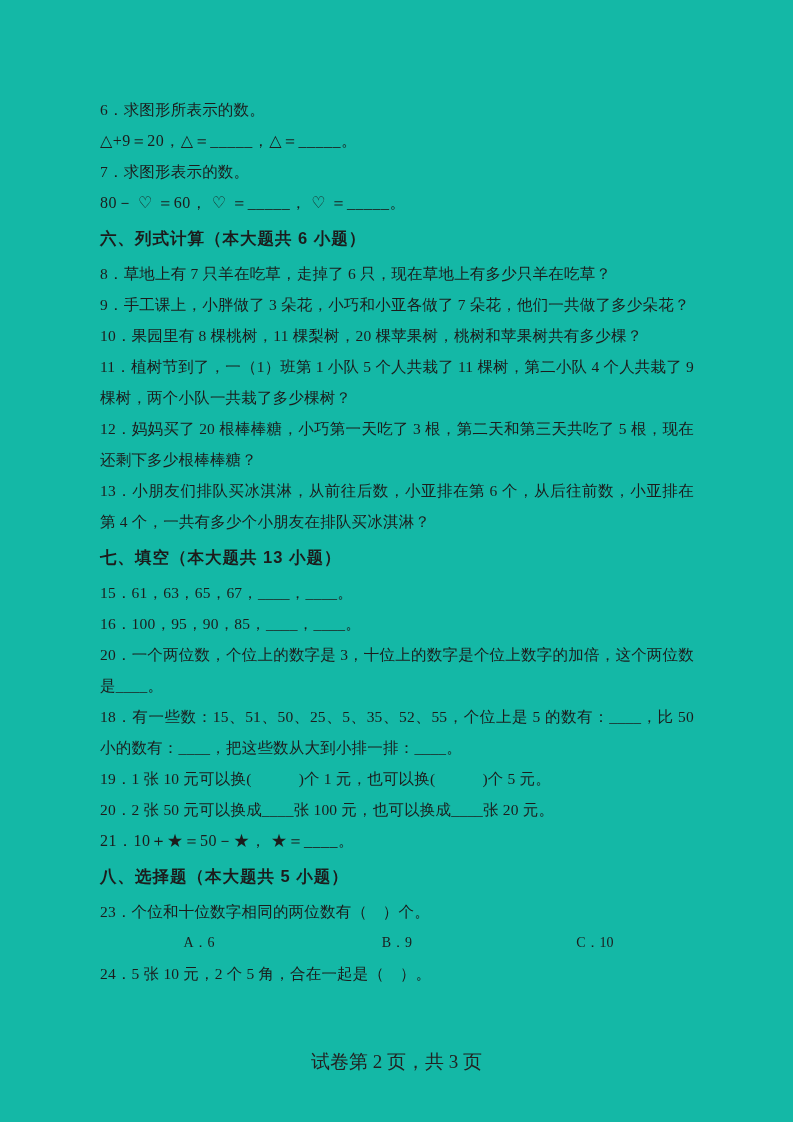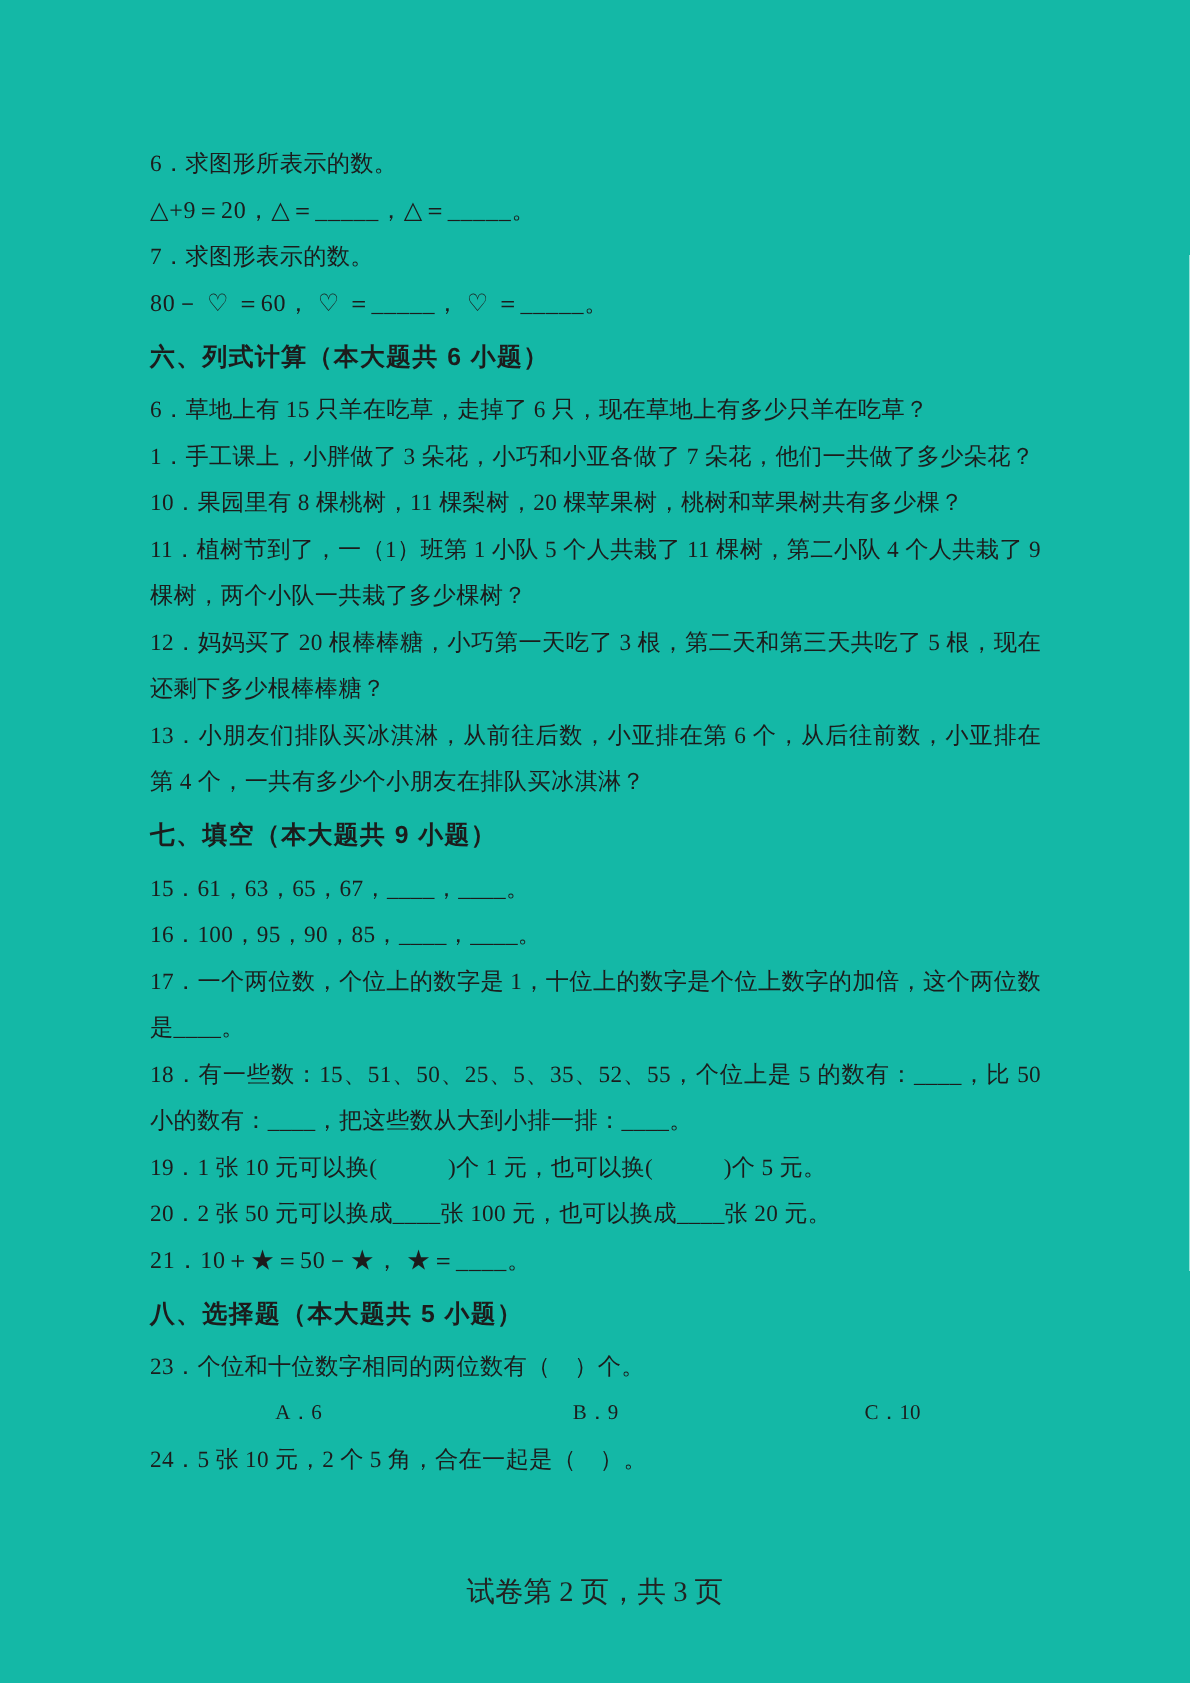--- a/index.html
+++ b/index.html
@@ -73,32 +73,32 @@
   <div class="content">
 
     <p class="line">6．求图形所表示的数。</p>
     <p class="line eq">△+9＝20，△＝_____，△＝_____。</p>
 
     <p class="line">7．求图形表示的数。</p>
     <p class="line eq">80－ ♡ ＝60， ♡ ＝_____， ♡ ＝_____。</p>
 
     <p class="section-title">六、列式计算（本大题共 6 小题）</p>
 
-    <p class="line">6．草地上有 15 只羊在吃草，走掉了 6 只，现在草地上有多少只羊在吃草？</p>
-    <p class="line">1．手工课上，小胖做了 3 朵花，小巧和小亚各做了 7 朵花，他们一共做了多少朵花？</p>
+    <p class="line">8．草地上有 7 只羊在吃草，走掉了 6 只，现在草地上有多少只羊在吃草？</p>
+    <p class="line">9．手工课上，小胖做了 3 朵花，小巧和小亚各做了 7 朵花，他们一共做了多少朵花？</p>
     <p class="line">10．果园里有 8 棵桃树，11 棵梨树，20 棵苹果树，桃树和苹果树共有多少棵？</p>
     <p class="line">11．植树节到了，一（1）班第 1 小队 5 个人共栽了 11 棵树，第二小队 4 个人共栽了 9 棵树，两个小队一共栽了多少棵树？</p>
     <p class="line">12．妈妈买了 20 根棒棒糖，小巧第一天吃了 3 根，第二天和第三天共吃了 5 根，现在还剩下多少根棒棒糖？</p>
     <p class="line">13．小朋友们排队买冰淇淋，从前往后数，小亚排在第 6 个，从后往前数，小亚排在第 4 个，一共有多少个小朋友在排队买冰淇淋？</p>
 
-    <p class="section-title">七、填空（本大题共 9 小题）</p>
+    <p class="section-title">七、填空（本大题共 13 小题）</p>
 
     <p class="line">15．61，63，65，67，____，____。</p>
     <p class="line">16．100，95，90，85，____，____。</p>
-    <p class="line">17．一个两位数，个位上的数字是 1，十位上的数字是个位上数字的加倍，这个两位数是____。</p>
+    <p class="line">20．一个两位数，个位上的数字是 3，十位上的数字是个位上数字的加倍，这个两位数是____。</p>
     <p class="line">18．有一些数：15、51、50、25、5、35、52、55，个位上是 5 的数有：____，比 50 小的数有：____，把这些数从大到小排一排：____。</p>
     <p class="line">19．1 张 10 元可以换(　　　)个 1 元，也可以换(　　　)个 5 元。</p>
     <p class="line">20．2 张 50 元可以换成____张 100 元，也可以换成____张 20 元。</p>
     <p class="line eq">21．10＋★＝50－★， ★＝____。</p>
 
     <p class="section-title">八、选择题（本大题共 5 小题）</p>
 
     <p class="line">23．个位和十位数字相同的两位数有（　）个。</p>
     <div class="choices">
       <span>A．6</span>

